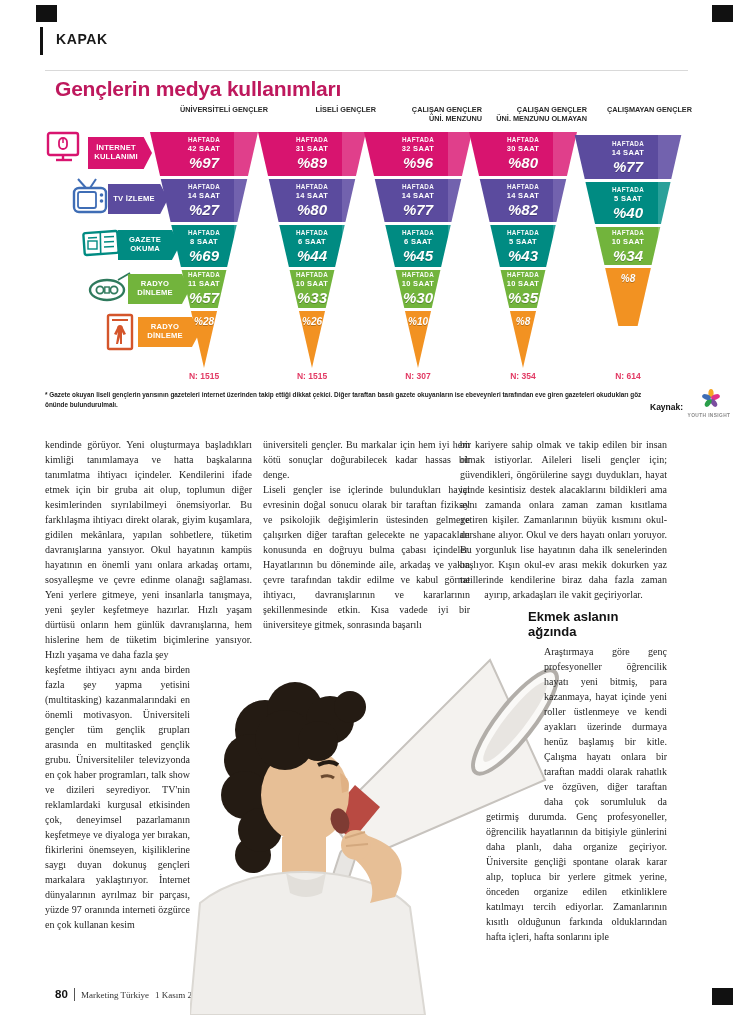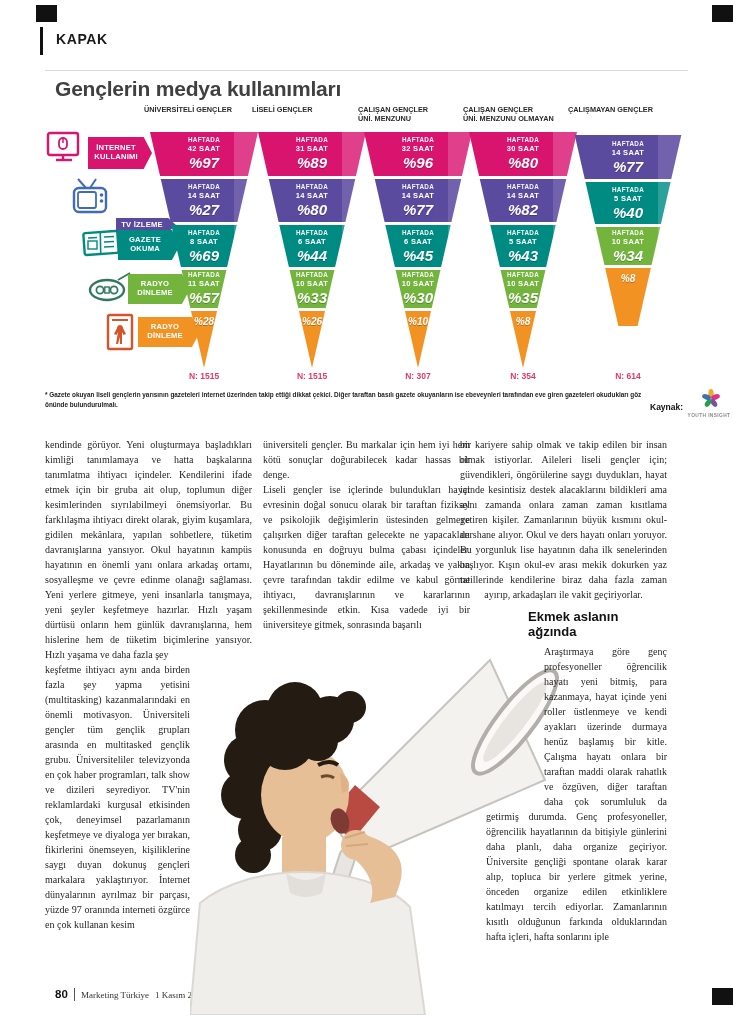--- a/index.html
+++ b/index.html
@@ -5,24 +5,24 @@
   html,body{margin:0;padding:0;background:#e9e9e9;}
   #page{position:relative;width:733px;height:1024px;background:#fff;margin:0 auto;overflow:hidden;
         font-family:"Liberation Sans",sans-serif;color:#1a1a1a;}
   .abs{position:absolute;}
   .corner{position:absolute;width:21px;height:17px;background:#111;}
 
   
   #kapak-bar{left:40px;top:27px;width:3px;height:28px;background:#111;}
   #kapak{left:56px;top:31px;font:800 14px "Liberation Sans",sans-serif;letter-spacing:.6px;}
   #title-rule{left:45px;top:70px;width:643px;height:1px;background:#d9d9d9;}
-  #page-title{left:55px;top:77px;font:800 21px "Liberation Sans",sans-serif;letter-spacing:-.2px;color:#404040;}
-
-  
-  .colhead{position:absolute;top:105px;width:124px;text-align:left;font:700 7.3px/1.25 "Liberation Sans",sans-serif;color:#2a2a2a;}
+  #page-title{left:55px;top:77px;font:800 21px "Liberation Sans",sans-serif;letter-spacing:-.2px;color:#be185d;}
+
+  
+  .colhead{position:absolute;top:105px;width:124px;text-align:right;font:700 7.3px/1.25 "Liberation Sans",sans-serif;color:#2a2a2a;}
   .funnel{position:absolute;top:132px;width:108px;height:236px;clip-path:polygon(0 0,100% 0,50% 100%);display:flex;flex-direction:column;}
   .band{display:flex;flex-direction:column;align-items:center;justify-content:center;color:#fff;text-align:center;width:100%;}
   .b0{height:44px;}
   .b1{height:44px;margin-top:3px;}
   .b2{height:42px;margin-top:3px;}
   .b3{height:38px;margin-top:3px;}
   .b4{height:58px;margin-top:3px;justify-content:flex-start;padding-top:4px;box-sizing:border-box;}
   .r0{background:linear-gradient(90deg,#d8146f 0 78%,#e03f8b 78% 100%);}
   .r1{background:linear-gradient(90deg,#5b4b9e 0 78%,#7262ae 78% 100%);}
   .r2{background:linear-gradient(90deg,#008b82 0 78%,#2aa19a 78% 100%);}
@@ -133,21 +133,21 @@
   </svg>
   <svg class="icon" style="left:104px;top:313px;" width="34" height="40" viewBox="0 0 34 40">
     <rect x="4" y="2" width="24" height="34" rx="1.5" fill="none" stroke="#d4552b" stroke-width="2.4"></rect>
     <line x1="8" y1="7" x2="24" y2="7" stroke="#d4552b" stroke-width="2"></line>
     <path d="M16 12 c2 0 3 1.5 3 3 l3 6 -2.5 1 -1.5 -3 0 12 -2 0 0 -7 -2 7 -2 0 2 -12 -1.5 3 -2.5 -1 3 -6 c0 -1.5 1 -3 3 -3 z" fill="#d4552b"></path>
   </svg>
 
   <div class="tag" style="left:88px;top:137px;width:64px;height:32px;background:#d8146f;">
     <span>İNTERNET KULLANIMI</span>
   </div>
-  <div class="tag" style="left:116px;top:184px;width:60px;height:14px;background:#5b4b9e;margin-top:34px;">
+  <div class="tag" style="left:108px;top:184px;width:60px;height:30px;background:#5b4b9e;">
     <span>TV İZLEME</span>
   </div>
   <div class="tag" style="left:118px;top:230px;width:62px;height:30px;background:#008b82;text-align:center;">
     <span>GAZETE OKUMA</span>
   </div>
   <div class="tag" style="left:128px;top:274px;width:62px;height:30px;background:#72b43c;">
     <span>RADYO DİNLEME</span>
   </div>
   <div class="tag" style="left:138px;top:317px;width:62px;height:30px;background:#f29222;">
     <span>RADYO DİNLEME</span>

